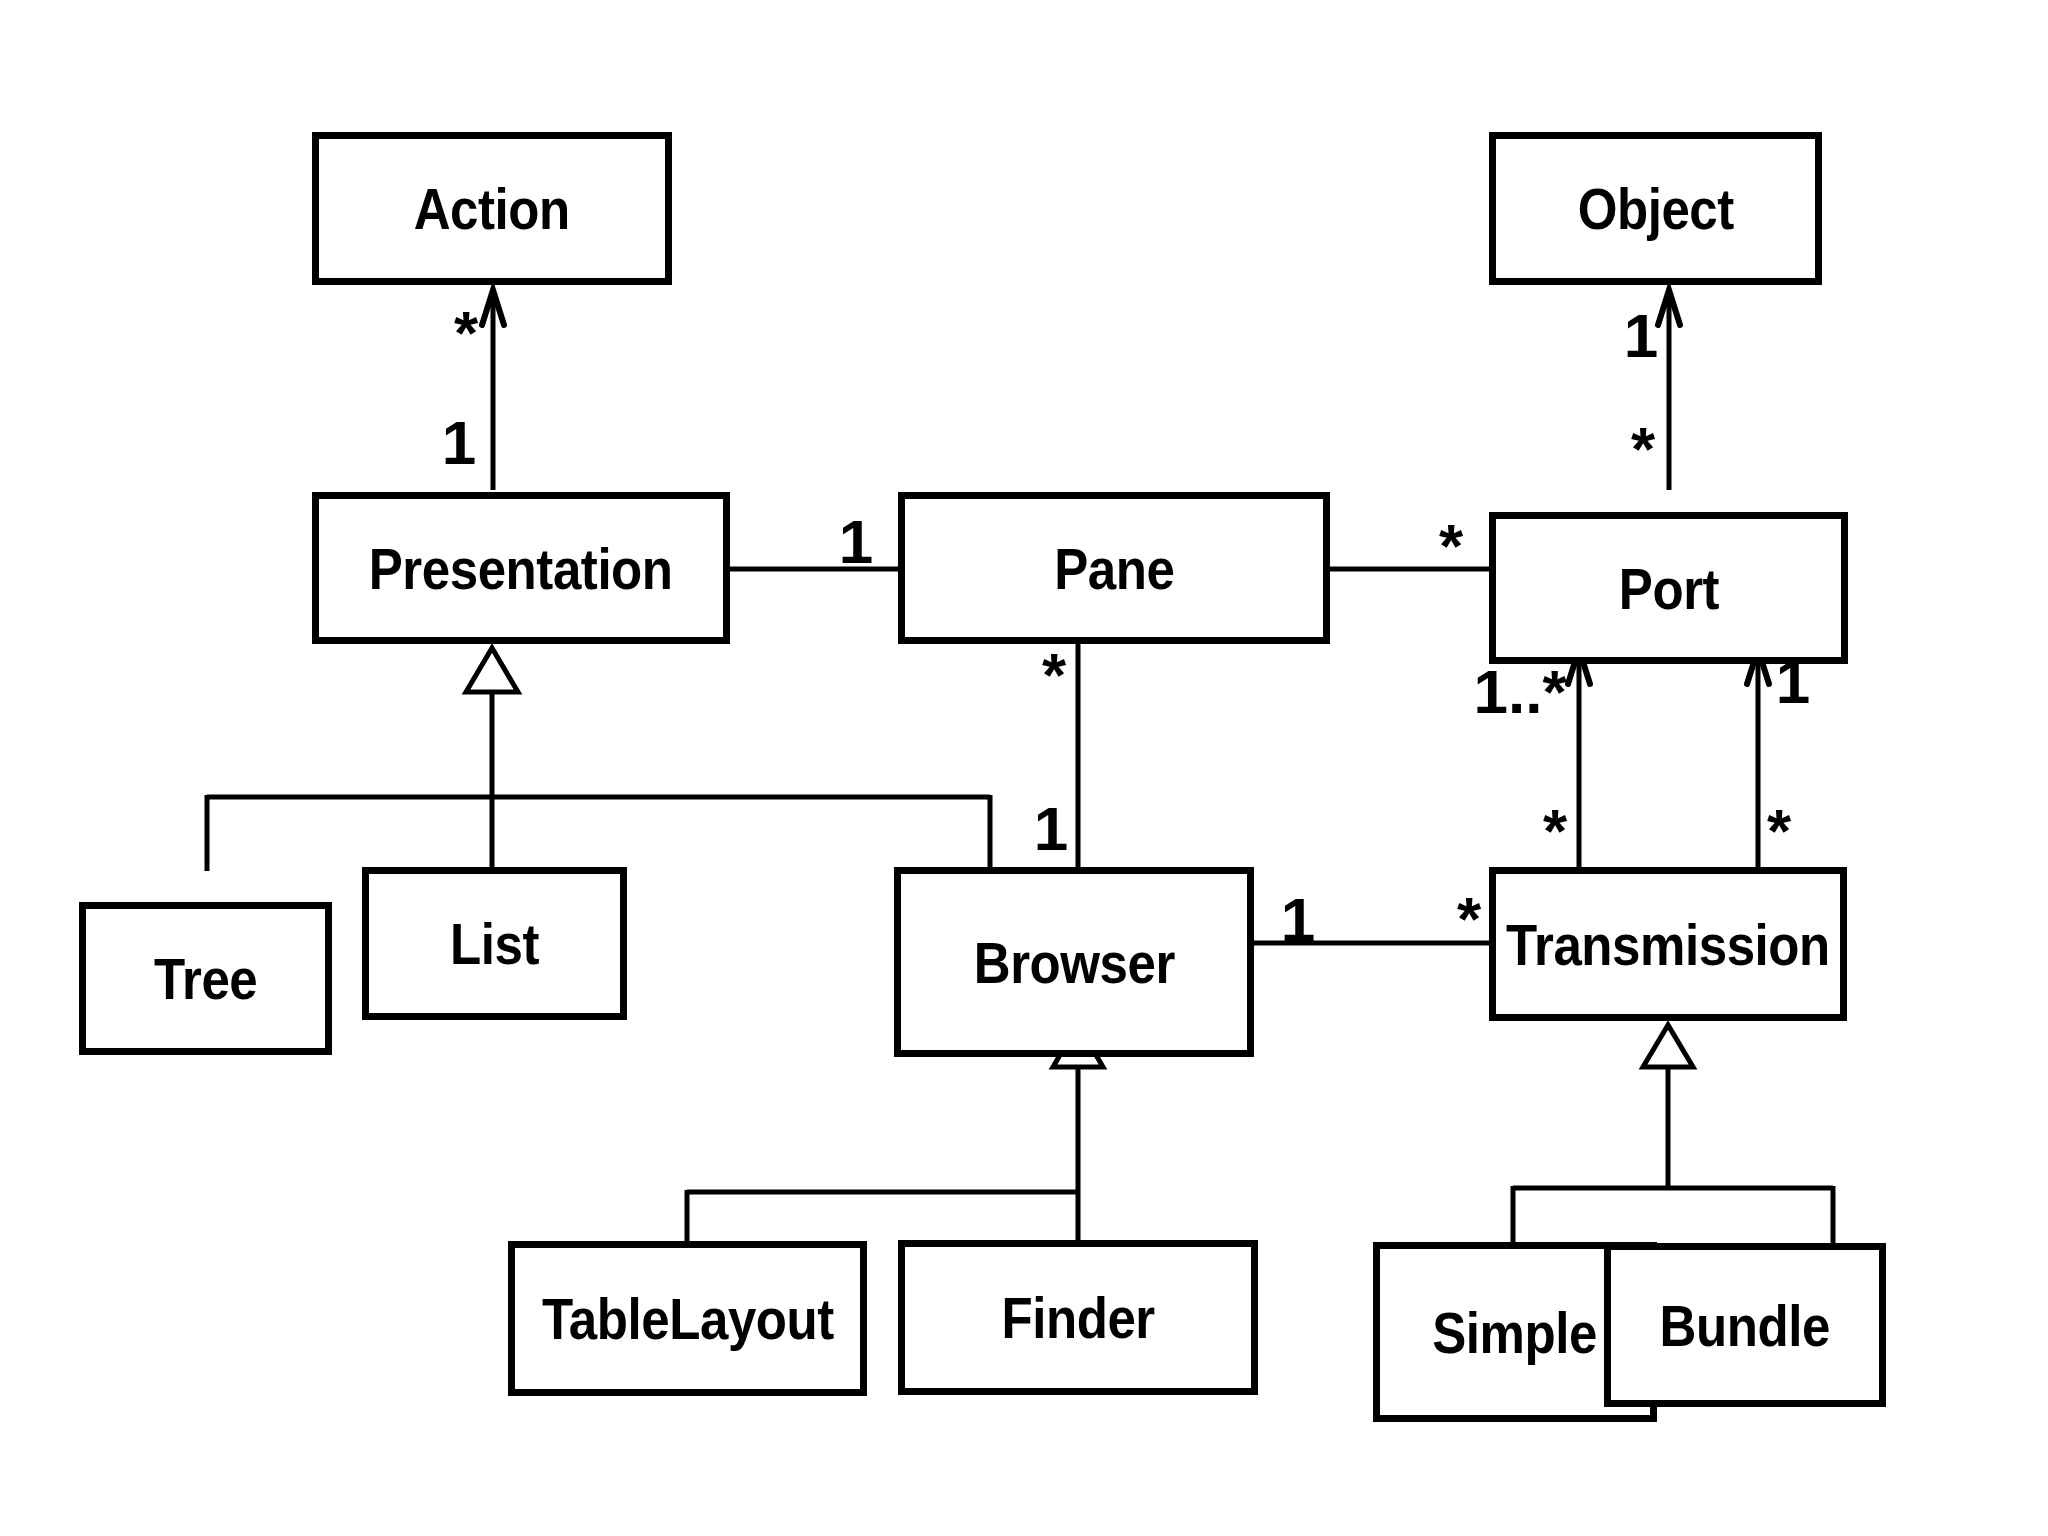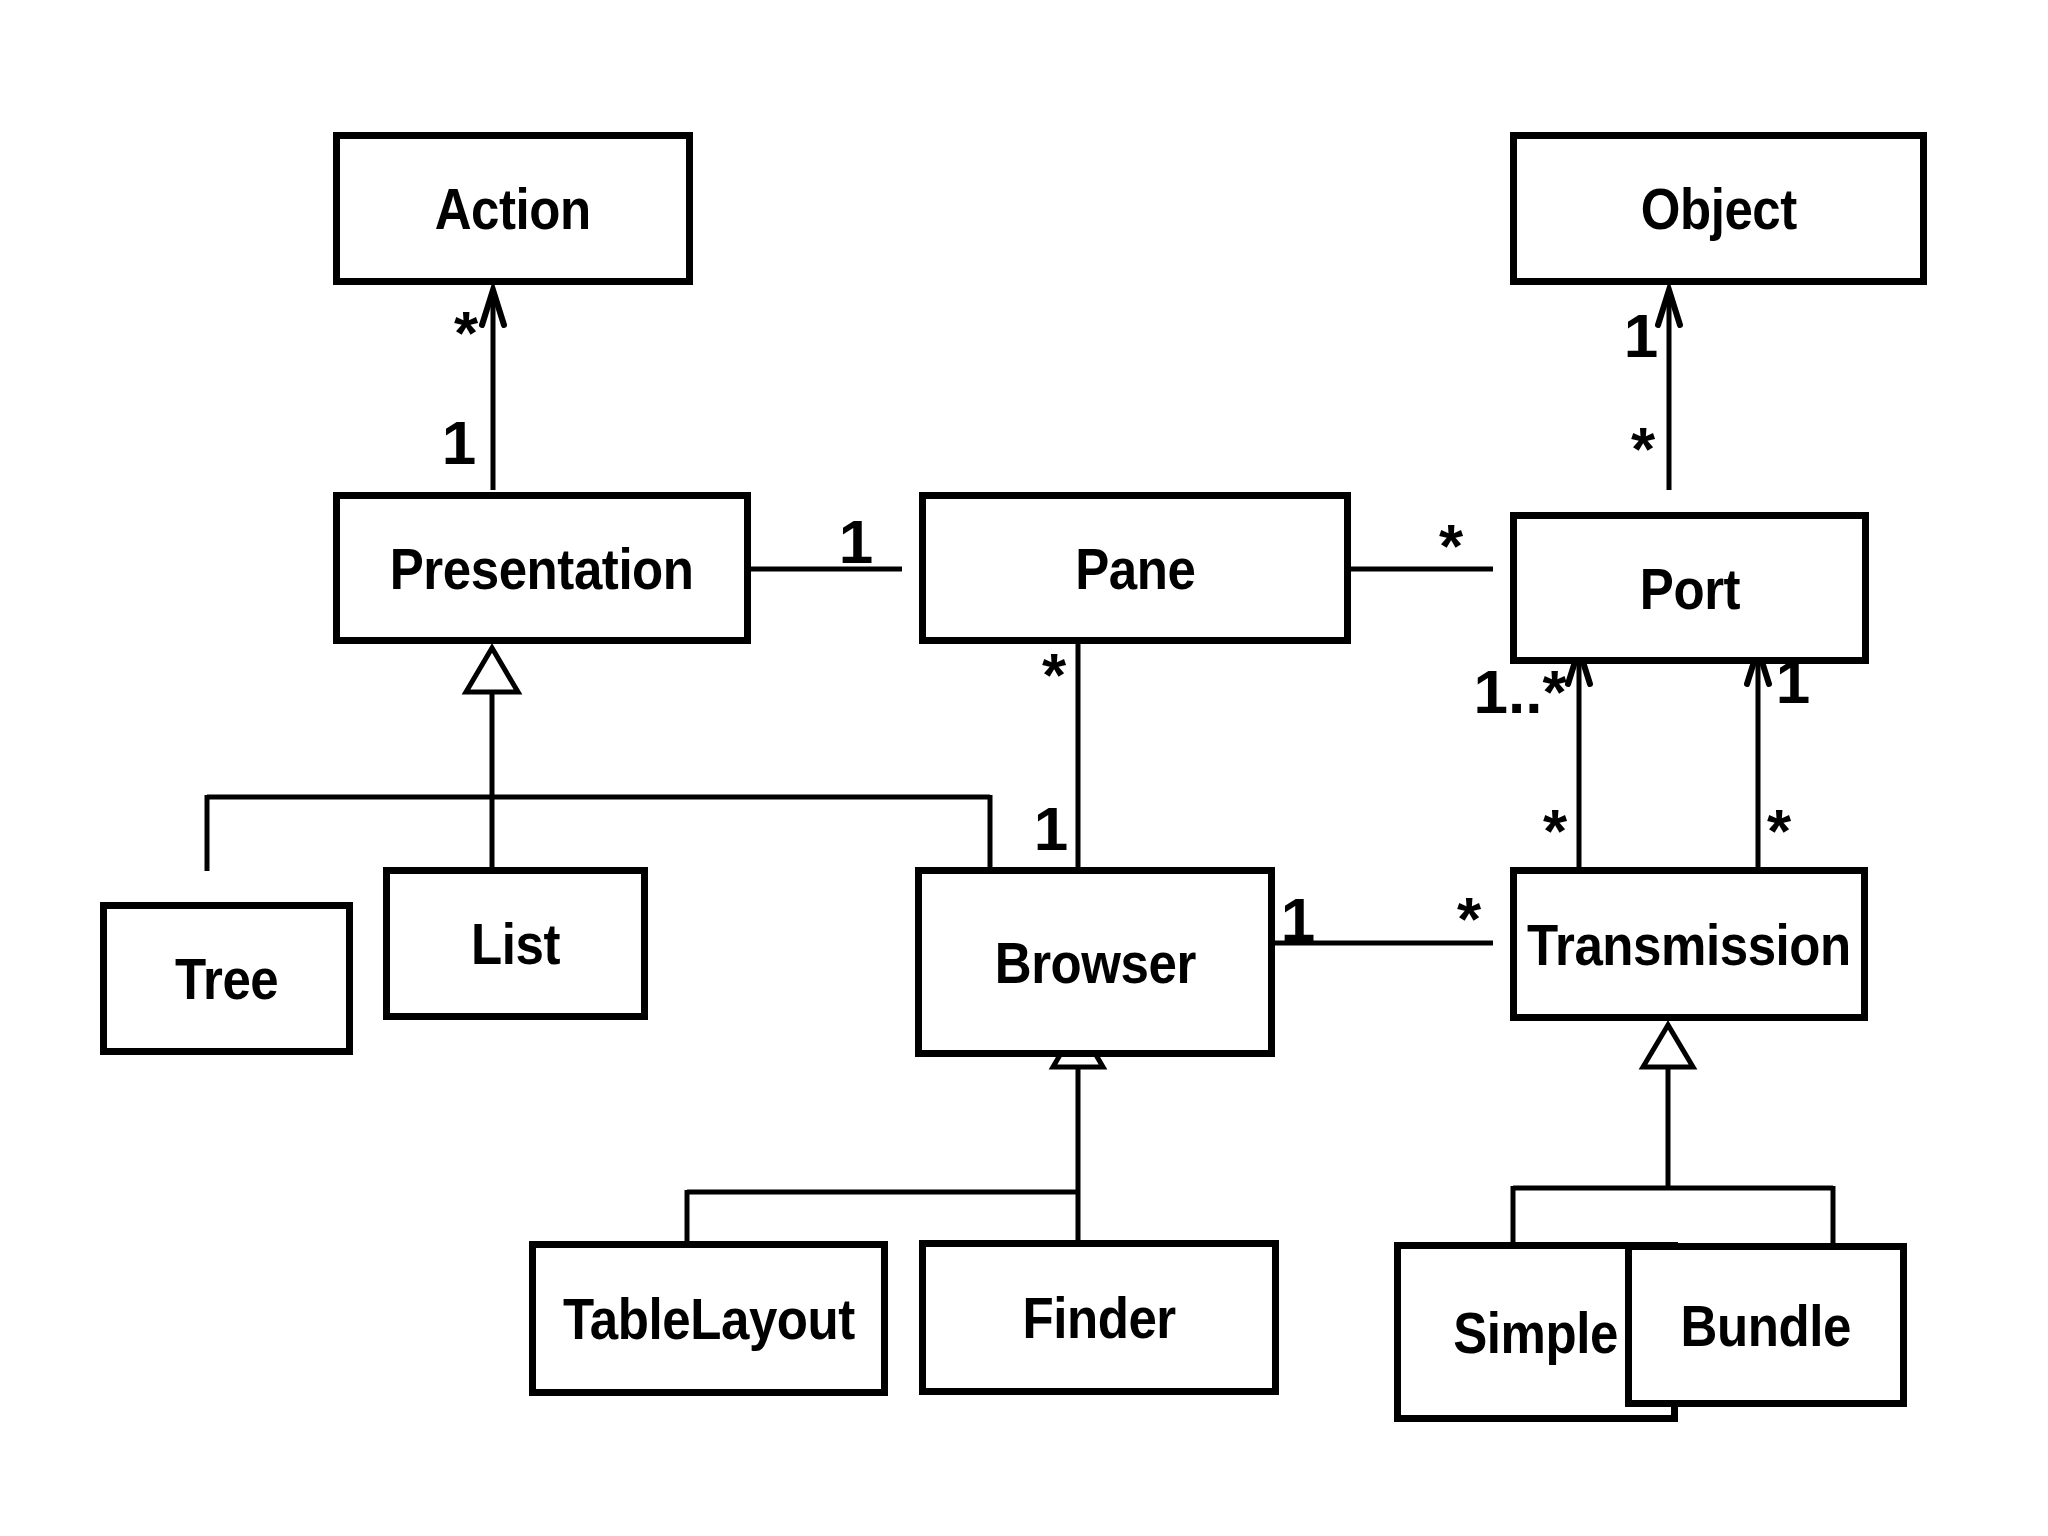--- a/index.html
+++ b/index.html
@@ -23,21 +23,20 @@
     height: 1536px;
   }
   .cls {
     position: absolute;
     box-sizing: border-box;
     border: 7px solid #000000;
     background: #ffffff;
     display: flex;
     align-items: center;
     justify-content: center;
-    margin-left: 21px;
   }
   .cls-label {
     font-weight: 700;
     font-size: 58px;
     color: #000000;
     white-space: nowrap;
     transform: scaleX(0.88);
     letter-spacing: -0.5px;
   }
   .mult {
@@ -123,21 +122,21 @@
     <text class="mult" x="1469" y="940">*</text>
     <text class="mult" x="1520" y="713">1..*</text>
     <text class="mult" x="1793" y="703">1</text>
     <text class="mult" x="1555" y="852">*</text>
     <text class="mult" x="1779" y="852">*</text>
   </svg>
 
   <div class="cls" style="left:312px;  top:132px;  width:360px; height:153px">
     <span class="cls-label">Action</span>
   </div>
-  <div class="cls" style="left:1489px; top:132px;  width:417px; height:153px">
+  <div class="cls" style="left:1489px; top:132px;  width:333px; height:153px">
     <span class="cls-label">Object</span>
   </div>
   <div class="cls" style="left:312px;  top:492px;  width:418px; height:152px">
     <span class="cls-label">Presentation</span>
   </div>
   <div class="cls" style="left:898px;  top:492px;  width:432px; height:152px">
     <span class="cls-label">Pane</span>
   </div>
   <div class="cls" style="left:1489px; top:512px;  width:359px; height:152px">
     <span class="cls-label">Port</span>

